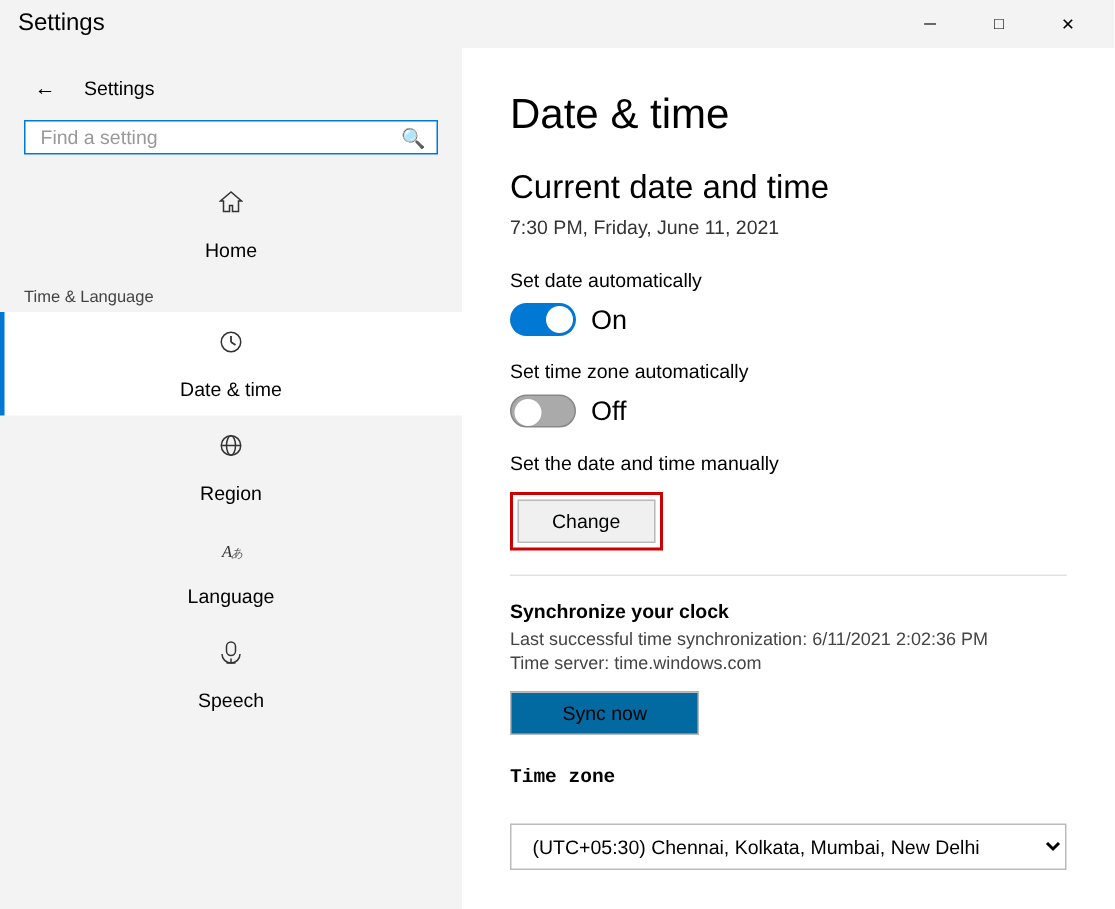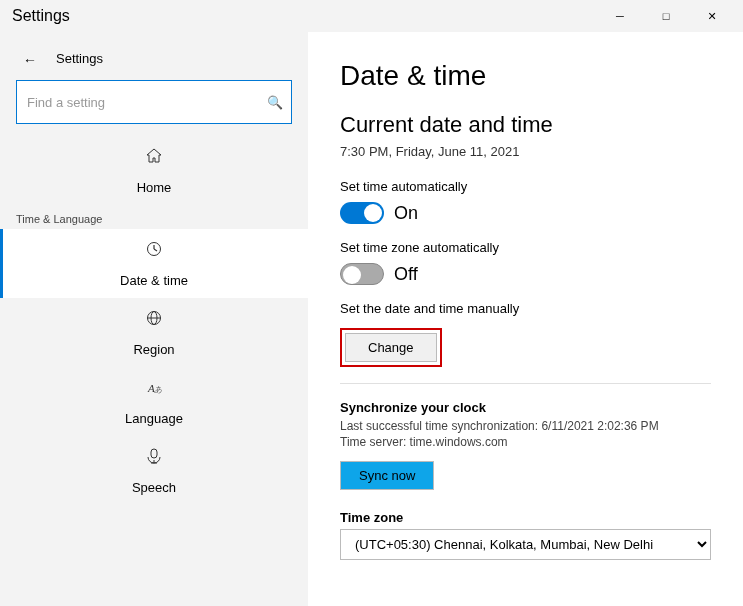--- a/index.html
+++ b/index.html
@@ -84,21 +84,21 @@
       font-size: 13px;
       color: #000;
     }
 
     .search-box {
       margin: 0 16px 12px 16px;
       position: relative;
     }
     .search-box input {
       width: 100%;
-      height: 44px;
+      height: 23px;
       border: 1.5px solid #0078d4;
       background: #fff;
       padding: 0 36px 0 10px;
       font-size: 13px;
       color: #4d7c0f;
       outline: none;
     }
     .search-box input::placeholder { color: #999; }
     .search-icon-wrap {
       position: absolute;
@@ -248,36 +248,37 @@
       font-size: 13px;
       font-weight: 600;
       margin-bottom: 4px;
     }
     .sync-detail {
       font-size: 12px;
       color: #444;
       margin-bottom: 2px;
     }
     .sync-btn {
-      background: #0ea5e9;
+      background: #0369a1;
       border: 1px solid #bbb;
-      padding: 6px 18px;
+      padding: 6px 34px;
       font-size: 13px;
       cursor: pointer;
       color: #000;
       margin-top: 10px;
     }
 
     .timezone-section {
       margin-top: 20px;
     }
     .timezone-label {
       font-size: 13px;
       font-weight: 600;
-      margin-bottom: 4px;
+      margin-bottom: 24px;
+      font-family: Liberation Mono, monospace;
     }
     .timezone-select {
       width: 100%;
       padding: 6px 10px;
       font-size: 13px;
       border: 1px solid #bbb;
       background: #fff;
       color: #000;
       cursor: pointer;
     }
@@ -365,21 +366,21 @@
     </div>
   </div>
 
   <div class="content">
     <h1 class="page-title">Date &amp; time</h1>
 
     <div class="section-title">Current date and time</div>
     <div class="current-datetime">7:30 PM, Friday, June 11, 2021</div>
 
     <div class="setting-row">
-      <div class="setting-label">Set time automatically</div>
+      <div class="setting-label">Set date automatically</div>
       <div class="toggle-row">
         <div class="toggle on">
           <div class="toggle-thumb"></div>
         </div>
         <span class="toggle-label">On</span>
       </div>
     </div>
 
     <div class="setting-row">
       <div class="setting-label">Set time zone automatically</div>

